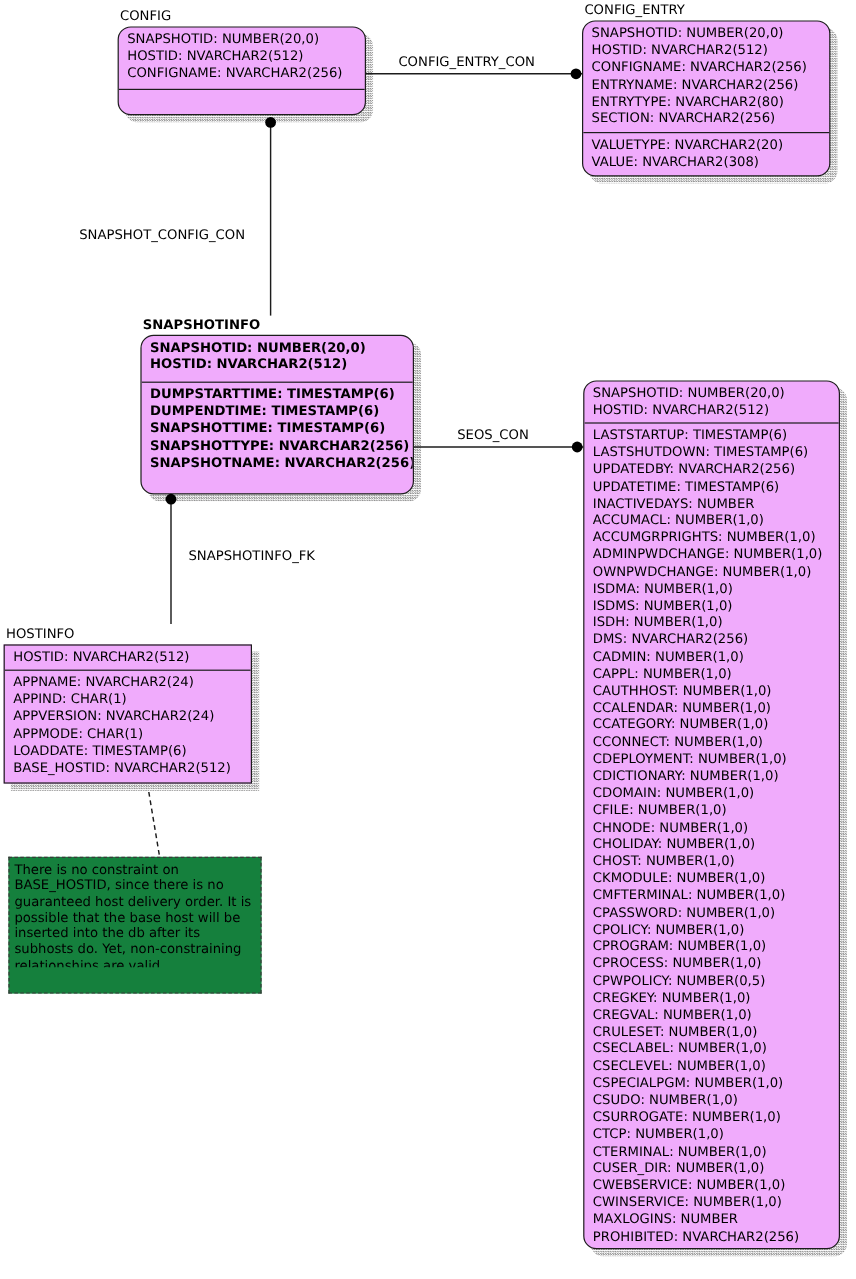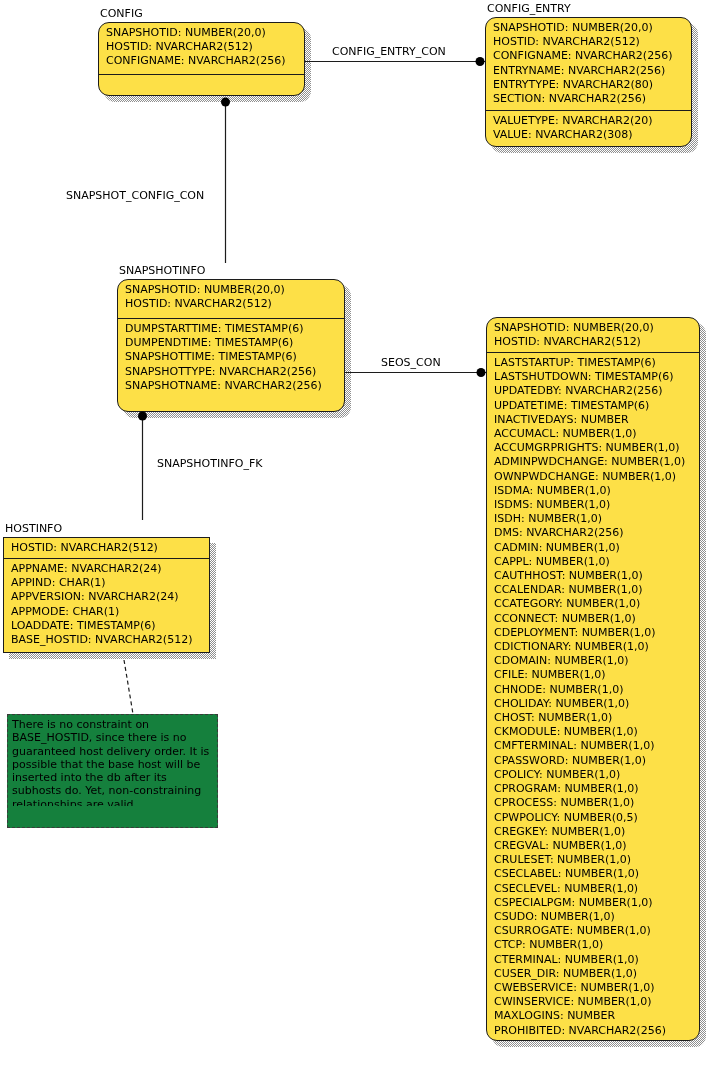--- a/index.html
+++ b/index.html
@@ -7,21 +7,21 @@
        font-family:"DejaVu Sans",sans-serif;color:#000;}
   .canvas{position:absolute;left:0;top:0;width:713px;height:1066px;}
 
   .entity{position:absolute;}
   .entity-title{font-size:11px;line-height:15px;height:16px;margin-left:2px;white-space:nowrap;}
   .box-wrap{position:relative;}
   .shadow{position:absolute;left:6px;top:6px;right:-6px;bottom:-6px;
           background-image:conic-gradient(#8f8f8f 25%,#ffffff 25% 50%,#8f8f8f 50% 75%,#ffffff 75%);
           background-size:2px 2px;}
   .rounded .shadow,.shadow.rounded{border-radius:11px;}
-  .box{position:relative;background:#fde047;border:1px solid #1c1c1c;box-sizing:border-box;
+  .box{position:relative;background:#f0abfc;border:1px solid #1c1c1c;box-sizing:border-box;
        display:flex;flex-direction:column;overflow:hidden;}
   .box.rounded{border-radius:11px;}
   .sec{box-sizing:border-box;padding:3px 4px 0 7px;overflow:hidden;}
   .sec.keys{border-bottom:1px solid #1c1c1c;flex:0 0 auto;}
   .sec.attrs{flex:1 1 auto;}
   .field{font-size:11px;line-height:14.2px;white-space:nowrap;}
 
   .rel-label{position:absolute;font-size:11px;line-height:13px;white-space:nowrap;}
 
   .note{position:absolute;left:7px;top:714px;width:211px;height:114px;
@@ -65,21 +65,21 @@
             <div class="field">SECTION: NVARCHAR2(256)</div>
           </div>
         <div class="sec attrs">
             <div class="field">VALUETYPE: NVARCHAR2(20)</div>
             <div class="field">VALUE: NVARCHAR2(308)</div>
           </div>
       </div>
     </div>
   </div>
 
-  <div class="entity" style="left:117px;top:263px;width:228px;">
+  <div class="entity" style="left:117px;top:263px;width:228px;font-weight:bold;">
     <div class="entity-title">SNAPSHOTINFO</div>
     <div class="box-wrap" style="height:133px;">
       <div class="shadow rounded"></div>
       <div class="box rounded" style="width:228px;height:133px;">
         <div class="sec keys" style="height:39px;">
             <div class="field">SNAPSHOTID: NUMBER(20,0)</div>
             <div class="field">HOSTID: NVARCHAR2(512)</div>
           </div>
         <div class="sec attrs">
             <div class="field">DUMPSTARTTIME: TIMESTAMP(6)</div>

